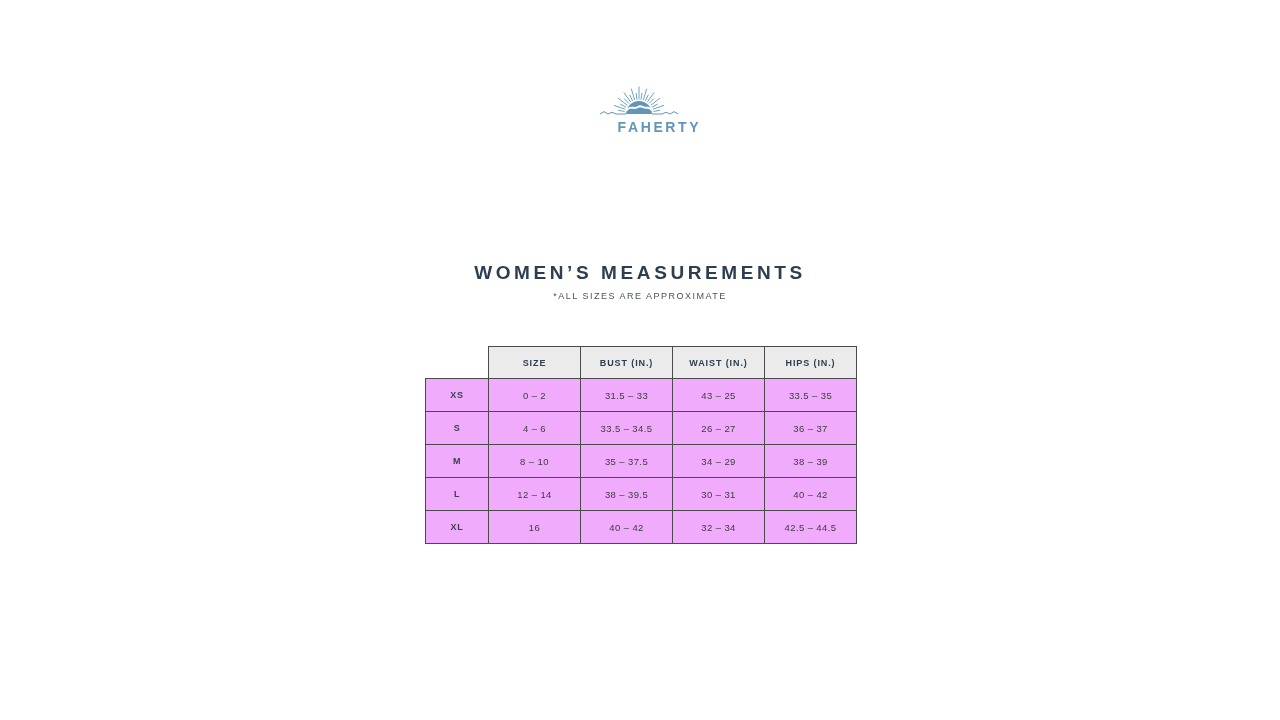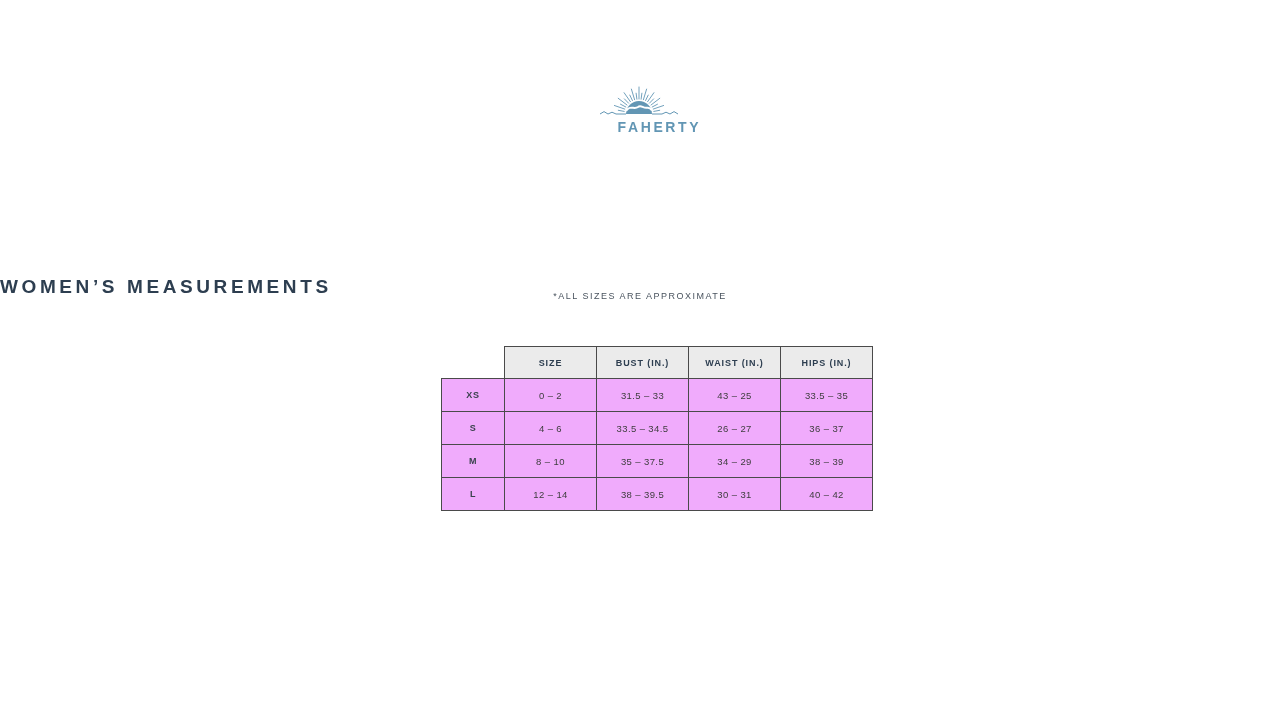--- a/index.html
+++ b/index.html
@@ -27,43 +27,43 @@
     letter-spacing: 2.6px;
     color: #6296b4;
     padding-left: 2.6px; 
     white-space: nowrap;
     margin-left: 24px;
   }
 
   
   .page-title {
     position: absolute;
-    top: 276px; left: 0;
+    top: 262px; left: 0;
     width: 100%;
-    text-align: left;
+    text-align: center;
     font-size: 19px;
     font-weight: bold;
     letter-spacing: 3.6px;
     color: #2d3e50;
   }
   .page-subtitle {
     position: absolute;
     top: 291px; left: 0;
     width: 100%;
     text-align: center;
     font-size: 9px;
     font-weight: normal;
     letter-spacing: 1.5px;
     color: #49535e;
   }
 
   
   table.size-table {
     position: absolute;
-    top: 346px; left: 441px;
+    top: 346px; left: 425px;
     border-collapse: collapse;
     table-layout: fixed;
     width: 431px;
   }
   .size-table th, .size-table td {
     border: 1px solid #4a4a4a;
     text-align: center;
     vertical-align: middle;
   }
   .size-table thead th {
@@ -178,14 +178,21 @@
       <td>34 – 29</td>
       <td>38 – 39</td>
     </tr>
     <tr>
       <th>L</th>
       <td>12 – 14</td>
       <td>38 – 39.5</td>
       <td>30 – 31</td>
       <td>40 – 42</td>
     </tr>
+    <tr>
+      <th>XL</th>
+      <td>16</td>
+      <td>40 – 42</td>
+      <td>32 – 34</td>
+      <td>42.5 – 44.5</td>
+    </tr>
   </tbody>
 </table>
 
 </body></html>

